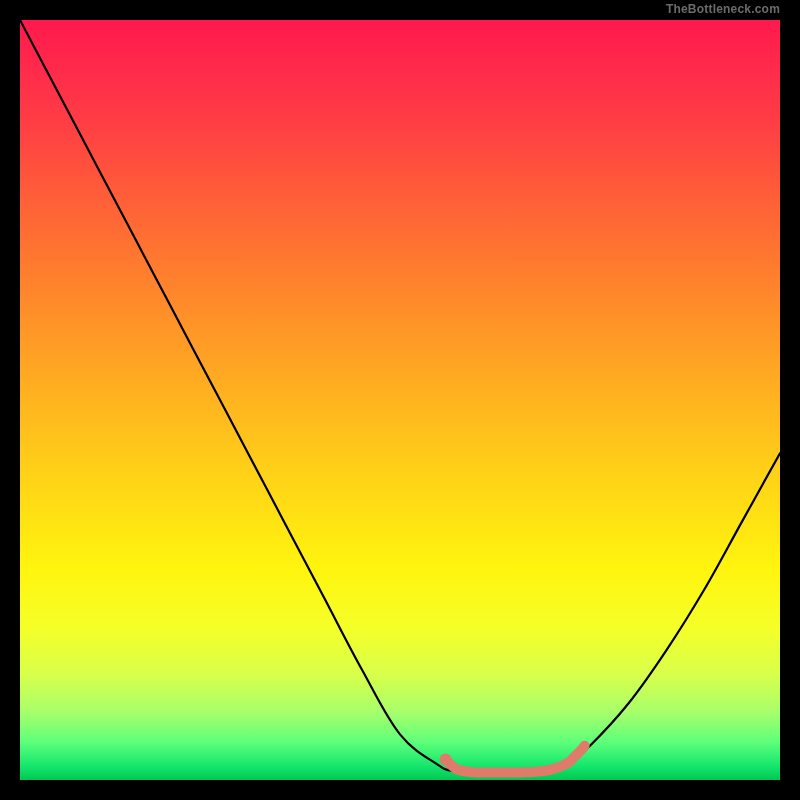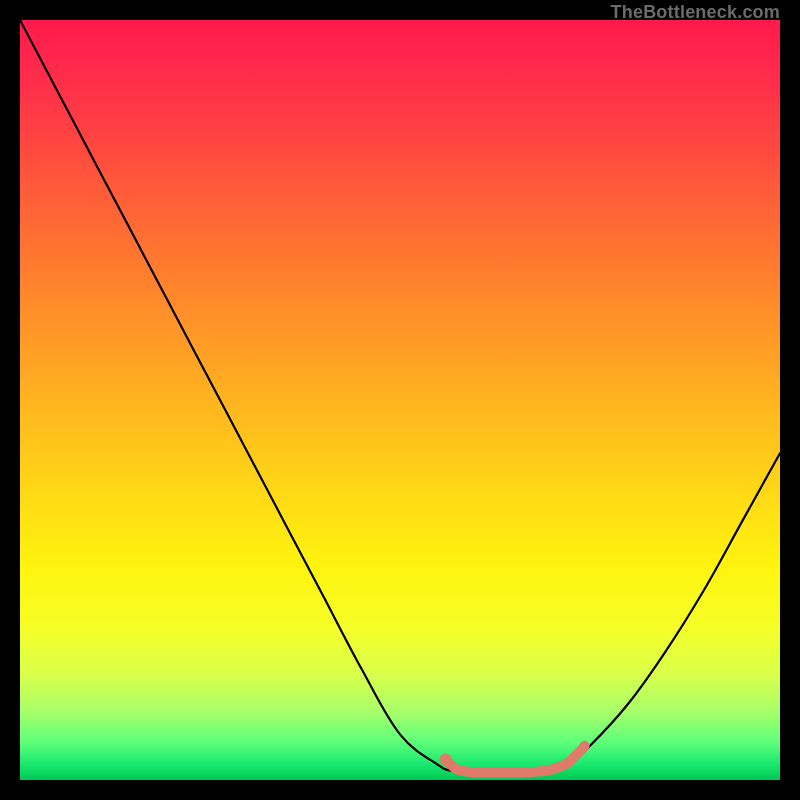--- a/index.html
+++ b/index.html
@@ -40,21 +40,21 @@
       #a8ff6a 91%,
       #5eff7a 95%,
       #18e86e 98%,
       #00c853 100%
     );
   }
   .watermark {
     position: absolute;
     top: -18px;
     right: 0px;
-    font-size: 18px;
+    font-size: 12px;
     font-weight: 600;
     color: #6b6b6b;
     letter-spacing: 0.2px;
   }
   svg { display:block; }
 </style>
 </head>
 <body>
 
 <div class="frame">

